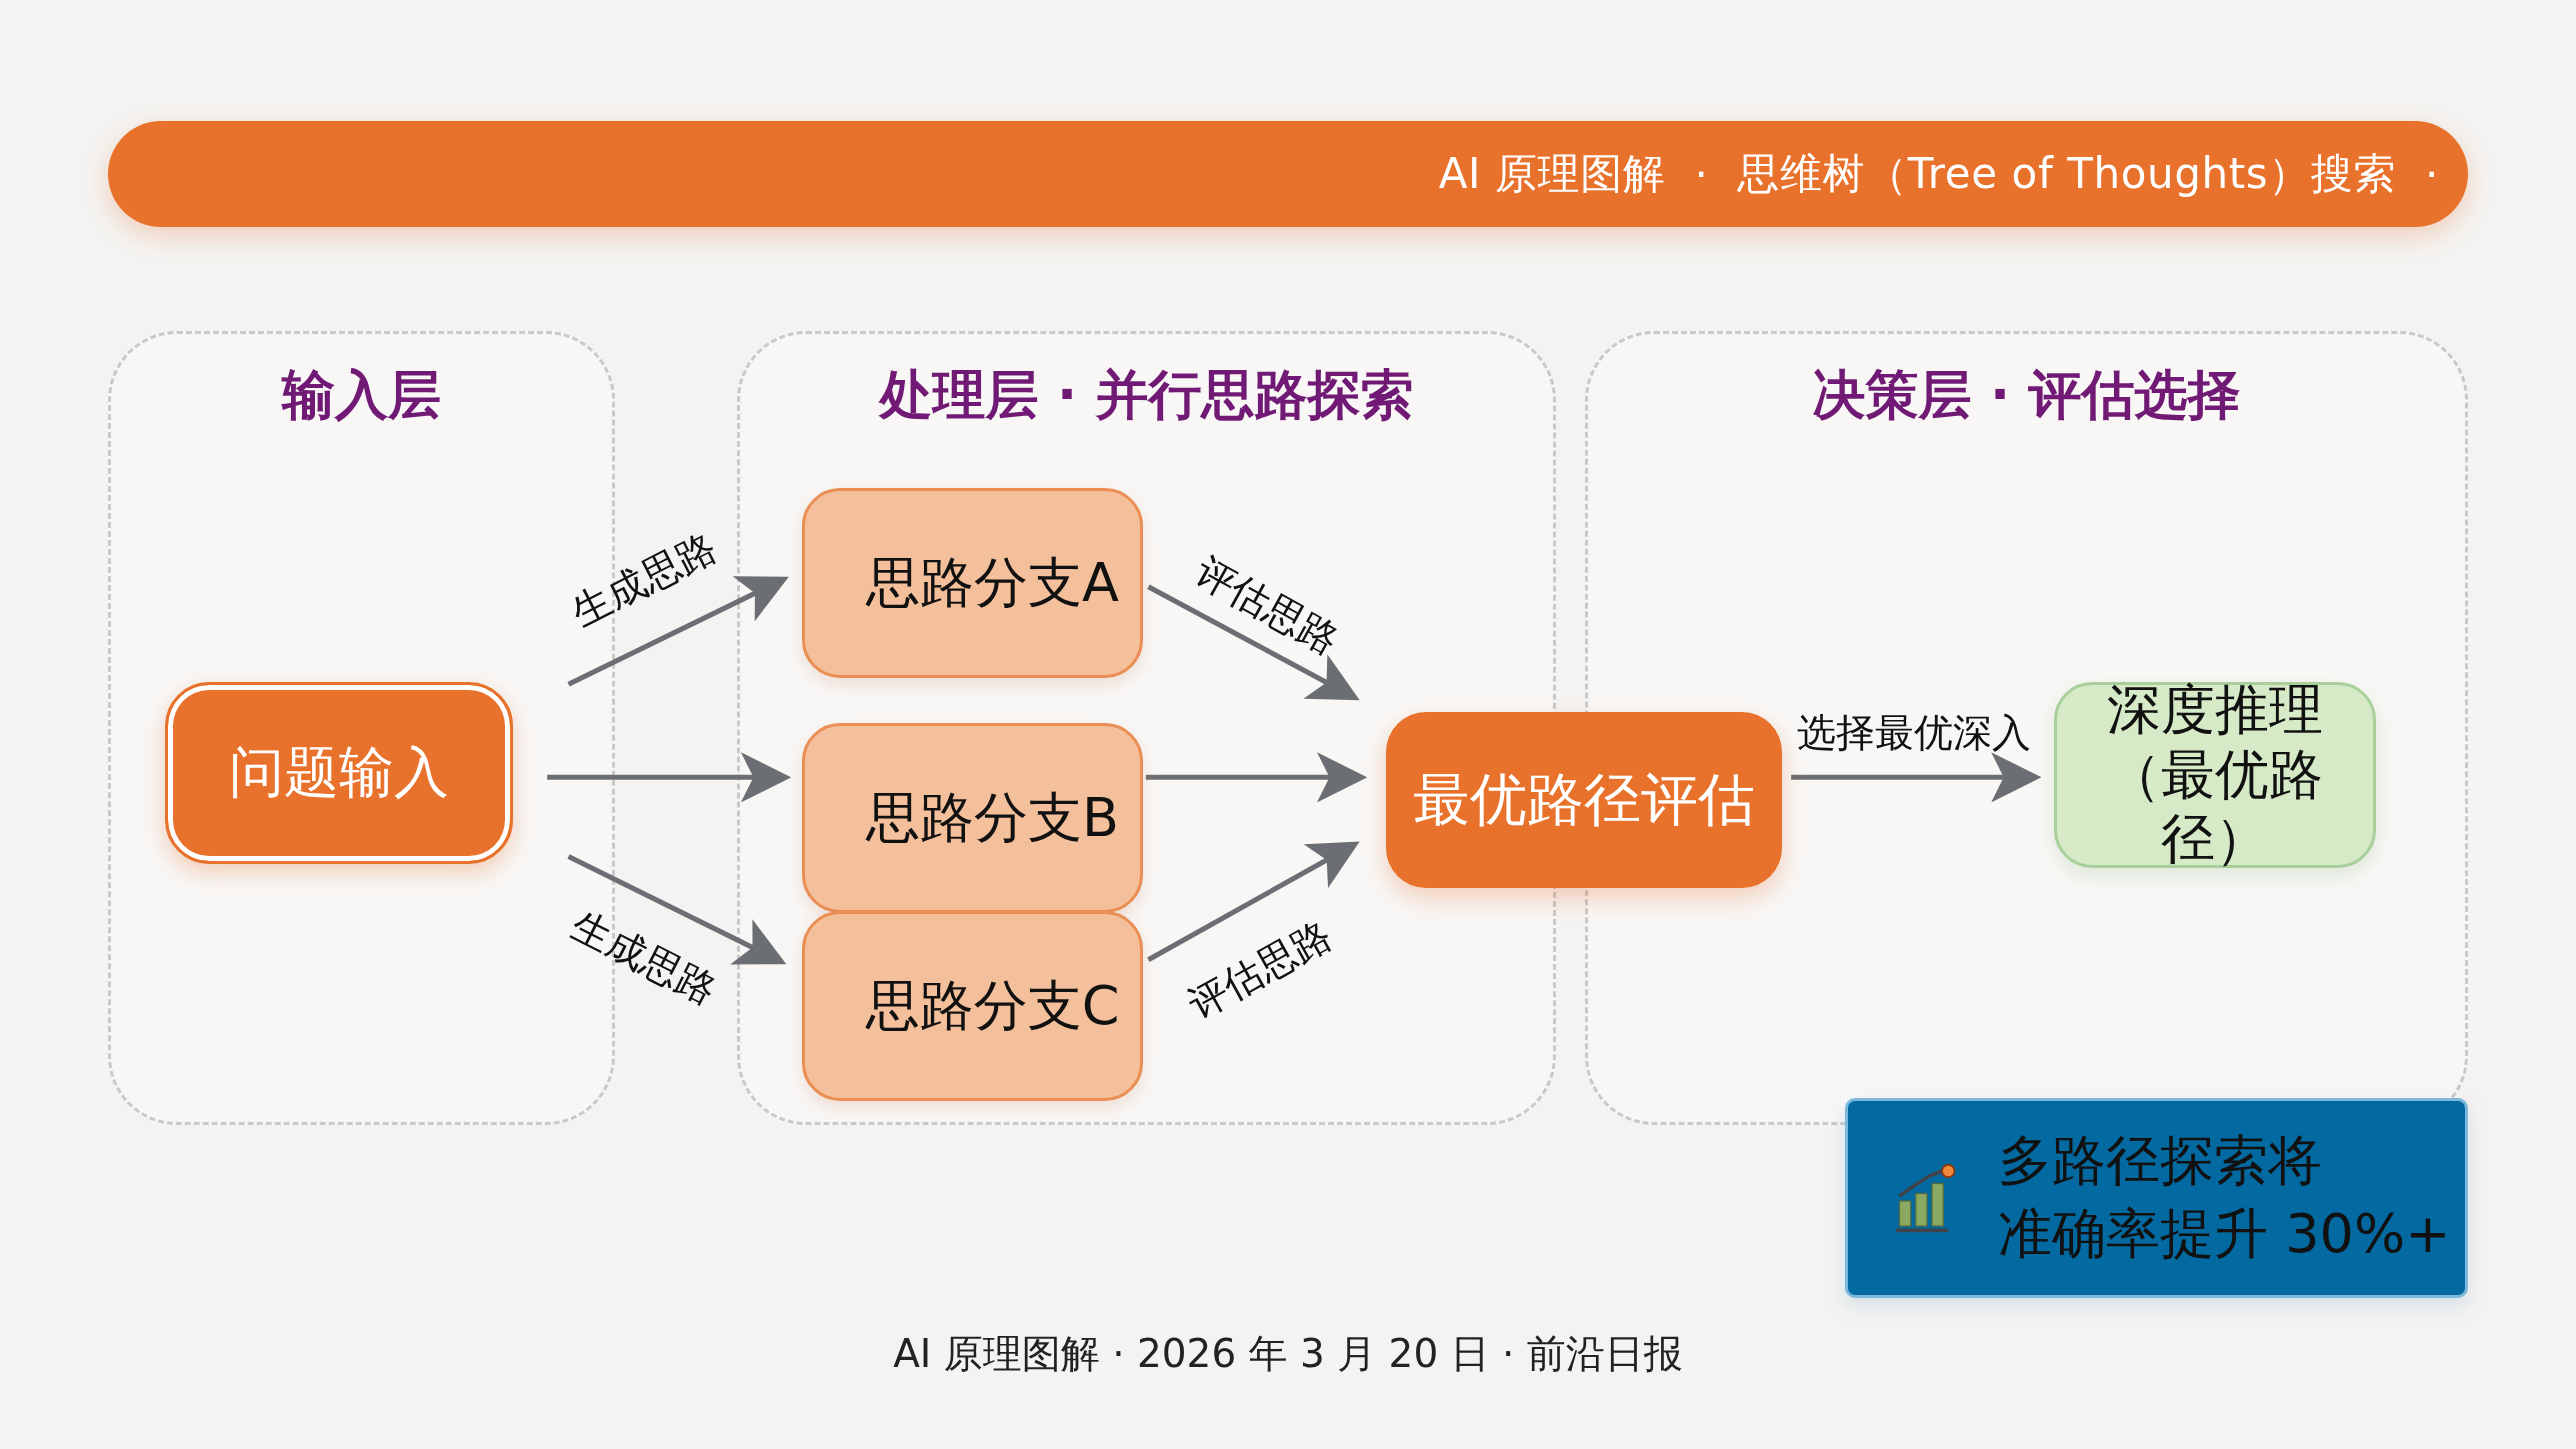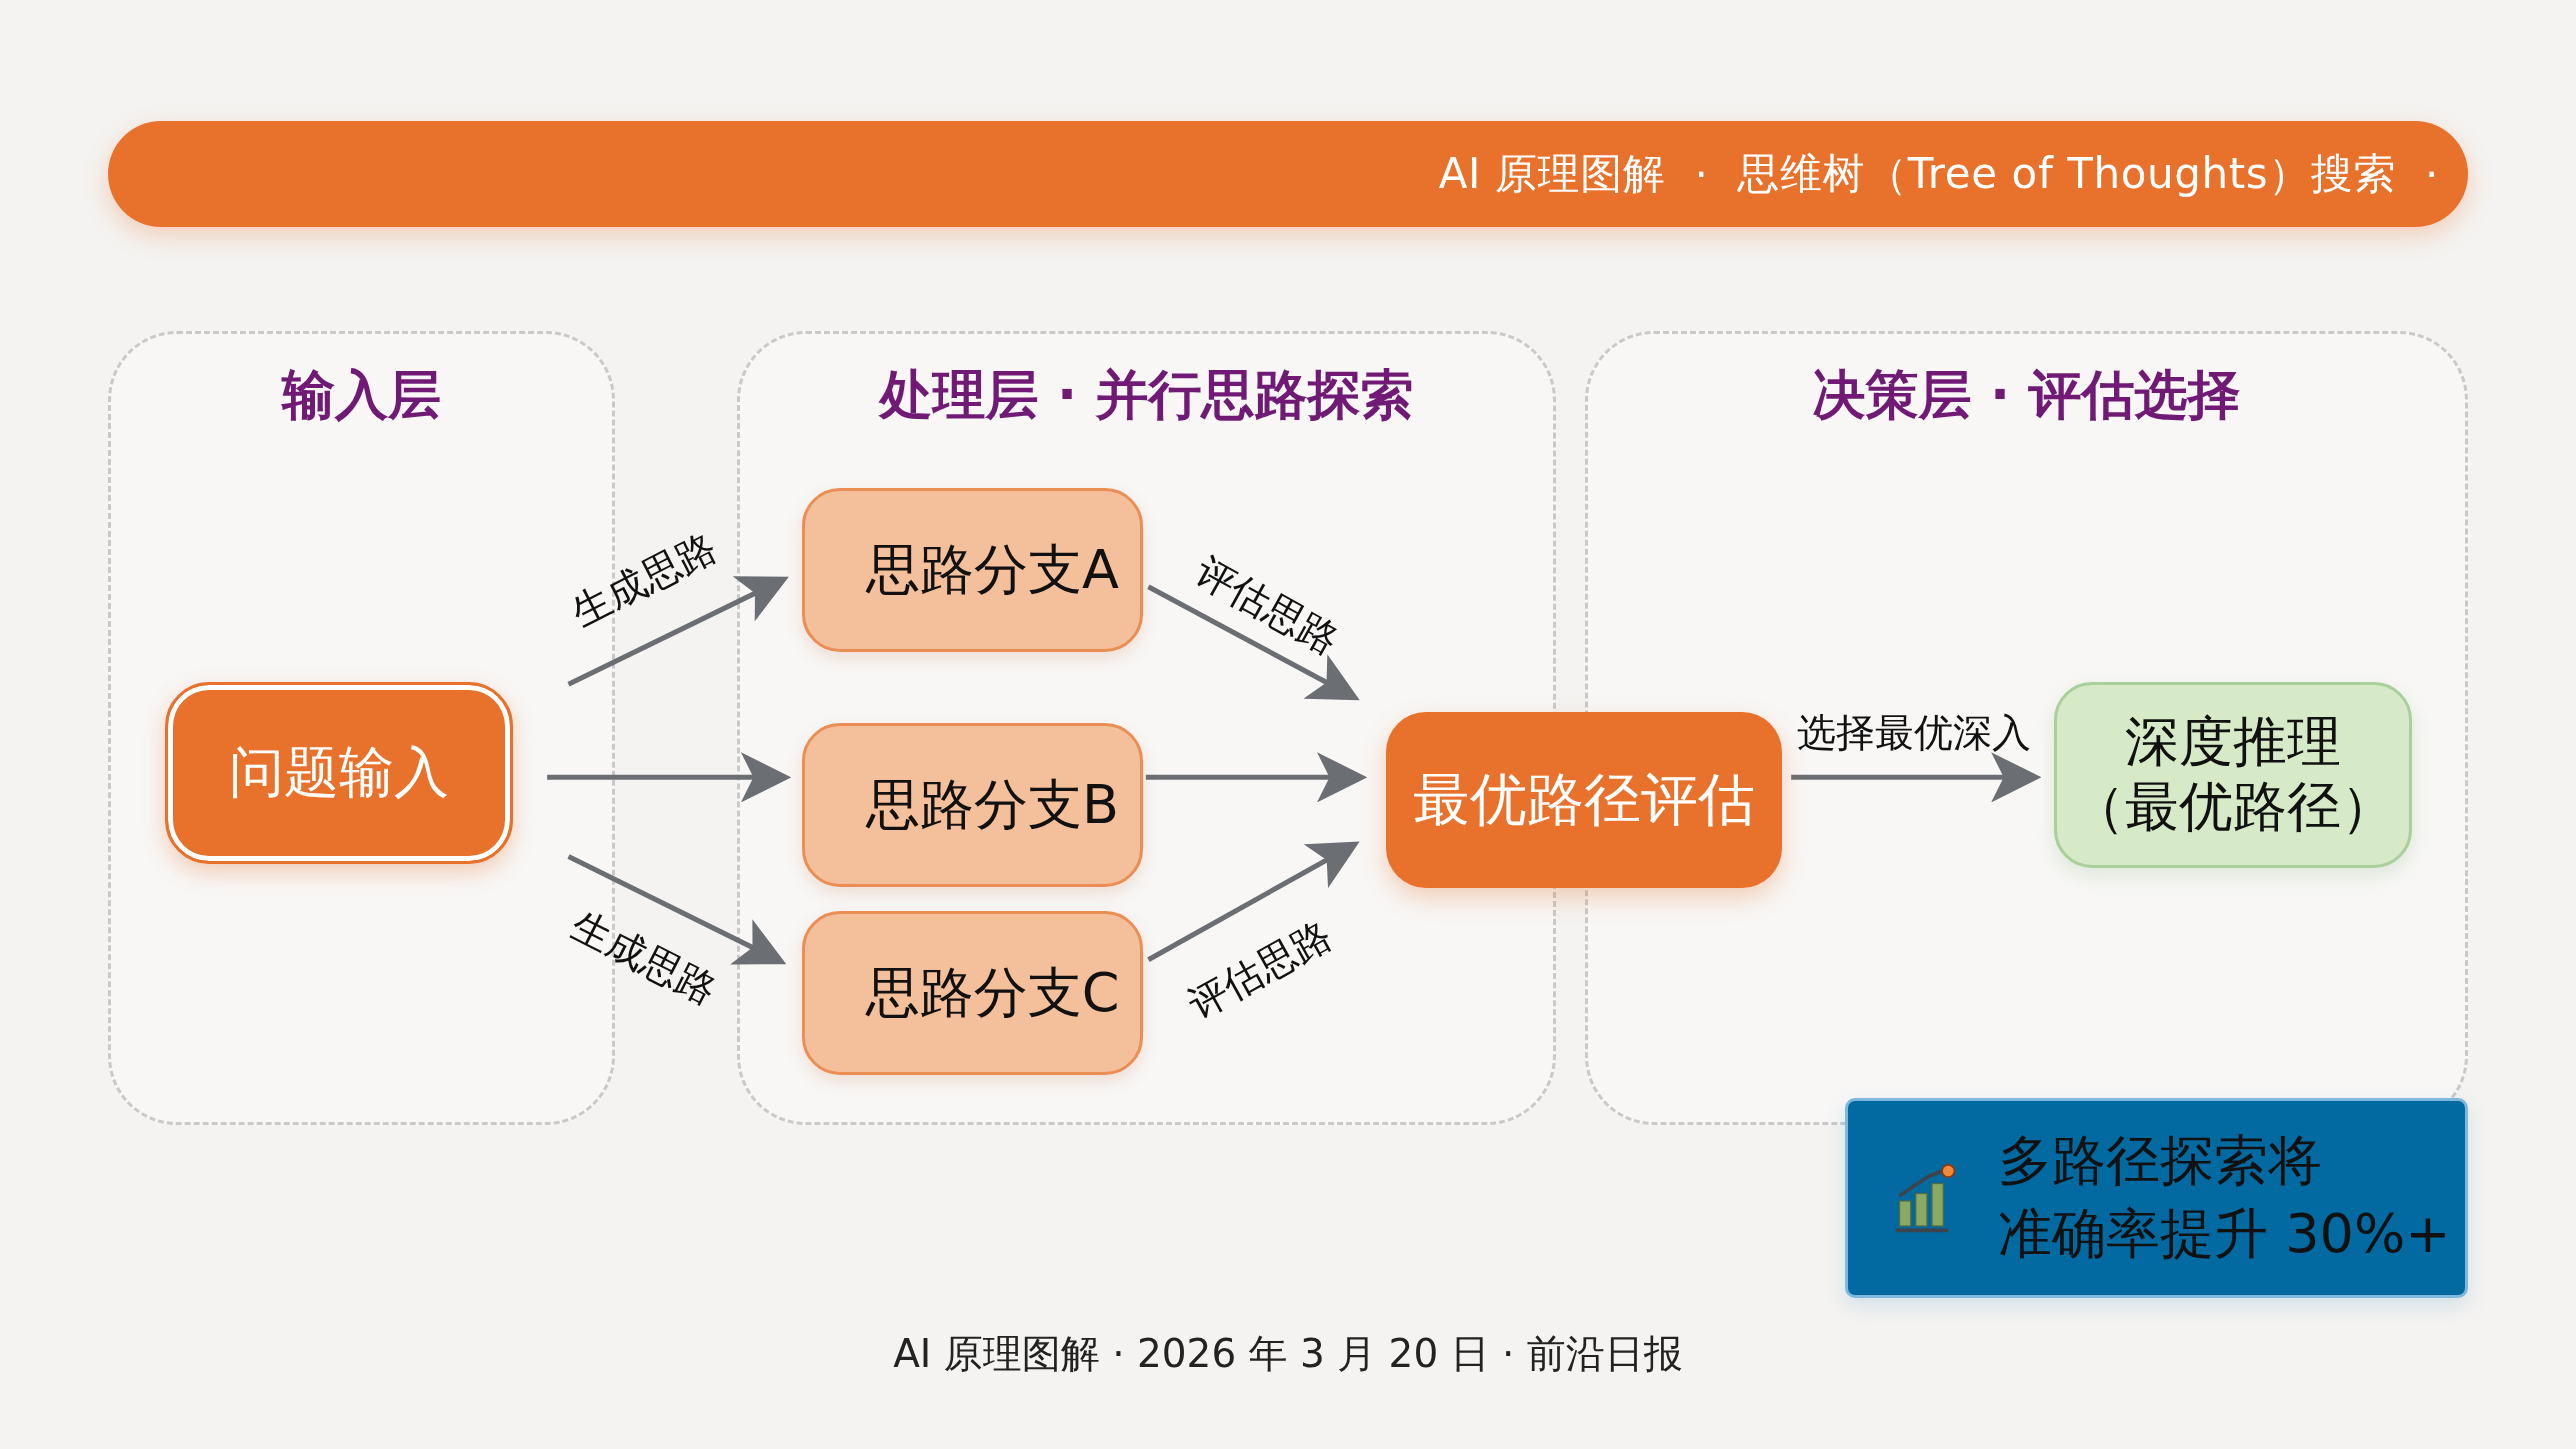--- a/index.html
+++ b/index.html
@@ -31,32 +31,32 @@
     align-items: center; justify-content: center; text-align: center;
     border-radius: 38px;
   }
   .node-input {
     left: 165px; top: 682px; width: 348px; height: 182px;
     background: #e8712b; border: 3.8px solid #e8712b; border-radius: 44px;
     box-shadow: inset 0 0 0 5px #fff, 0 8.8px 22.6px rgba(232,113,43,0.3);
     color: #fff; font-size: 55px;
   }
   .node-branch {
-    left: 802px; width: 341px; height: 164px;
+    left: 802px; width: 341px; height: 190px;
     background: #f4c09c; border: 3.1px solid #ea8e54;
     box-shadow: 0 6.3px 16.4px rgba(200,110,60,0.18);
     color: #111; font-size: 54px; padding-left: 40px;
   }
   .node-eval {
     left: 1386px; top: 688px; width: 396px; height: 176px;
     background: #e8712b; box-shadow: 0 10px 25px rgba(232,113,43,0.3);
     color: #fff; font-size: 57px; border-radius: 40px; margin-top: 24px;
   }
   .node-deep {
-    left: 2054px; top: 682px; width: 358px; height: 186px;
+    left: 2054px; top: 682px; width: 322px; height: 186px;
     background: #d6eac8; border: 3.1px solid #a9d09a;
     box-shadow: 0 7.5px 19px rgba(120,170,100,0.2);
     color: #111; font-size: 54px; line-height: 1.2; flex-direction: column;
   }
   .stat {
     position: absolute; left: 1845px; top: 1098px; width: 623px; height: 200px;
     background: #0369a1; border: 3.8px solid #7db9dc; border-radius: 10px;
     box-sizing: border-box; box-shadow: 0 7.5px 19px rgba(100,160,200,0.22);
     display: flex; align-items: center;
   }

